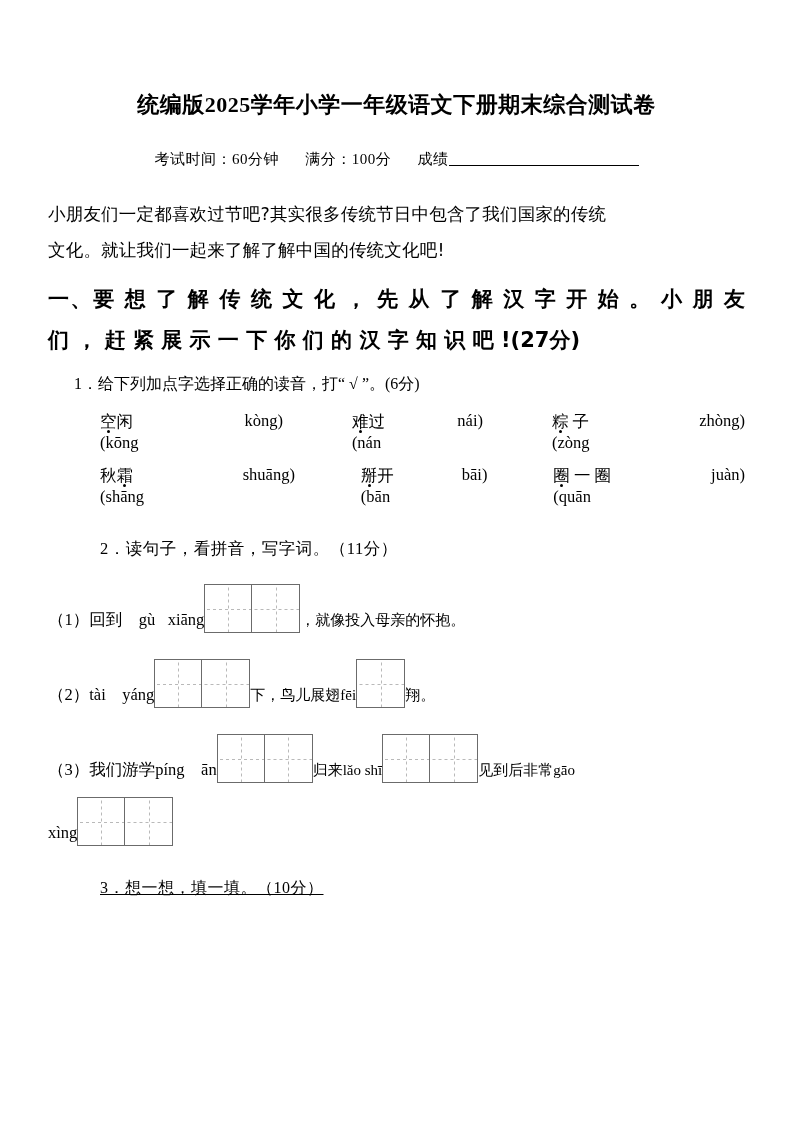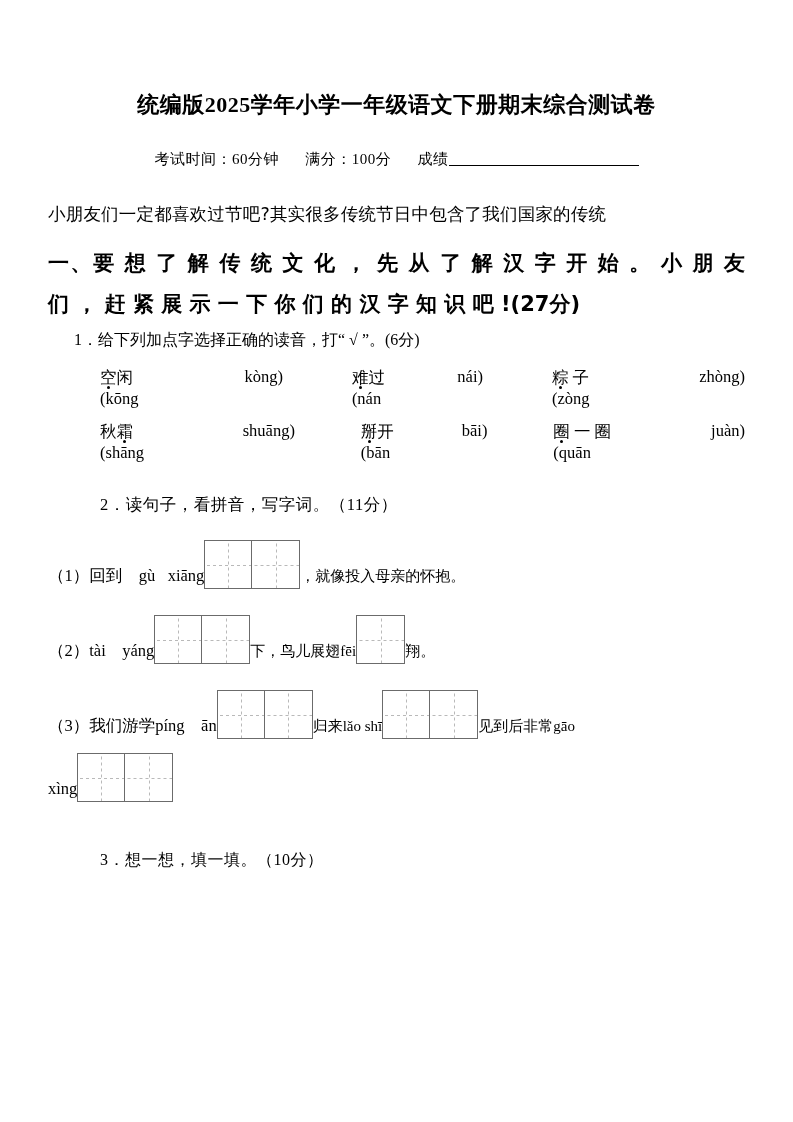--- a/index.html
+++ b/index.html
@@ -57,21 +57,21 @@
     font-weight: bold;
     font-family: "DejaVu Sans", "Liberation Sans", sans-serif;
     line-height: 1.95;
     text-align: justify;
     text-align-last: justify;
   }
   .sec-head .tight { text-align-last: left; }
   .q {
     font-size: 16px;
     line-height: 1.9;
-    margin-top: 0;
+    margin-top: 8px;
     padding-left: 26px;
   }
   .q-sub {
     font-size: 16.5px;
     line-height: 1.9;
     margin-top: 6px;
     padding-left: 52px;
     letter-spacing: 0.5px;
   }
   .dotted {
@@ -138,40 +138,42 @@
     background-image: linear-gradient(to bottom, #b9b9b9 50%, rgba(255,255,255,0) 0%);
     background-position: left;
     background-size: 1px 6px;
     background-repeat: repeat-y;
   }
   .line2 { margin-top: 26px; }
   .line3 { margin-top: 26px; }
   .line4 { margin-top: 14px; padding-left: 0px; }
   .q3 {
     font-size: 16px;
-    margin-top: 48px;
+    margin-top: 32px;
     padding-left: 52px;
     letter-spacing: 0.5px;
+    text-decoration: underline;
   }
 </style>
 </head>
 <body>
 
 <div class="page">
 
   <div class="title">统编版2025学年小学一年级语文下册期末综合测试卷</div>
 
   <div class="examinfo">
     <span class="seg">考试时间：60分钟</span>
     <span class="seg">满分：100分</span>
     <span>成绩</span><span class="score-line"></span>
   </div>
 
   <div class="intro">
     <div>小朋友们一定都喜欢过节吧?其实很多传统节日中包含了我们国家的传统</div>
+    <div>文化。就让我们一起来了解了解中国的传统文化吧!</div>
   </div>
 
   <div class="sec-head">
     <div>一、要 想 了 解 传 统 文 化 ， 先 从 了 解 汉 字 开 始 。 小 朋 友</div>
     <div class="tight">们 ， 赶 紧 展 示 一 下 你 们 的 汉 字 知 识 吧 !(27分)</div>
   </div>
 
   <div class="q">1．给下列加点字选择正确的读音，打“ √ ”。(6分)</div>
 
   <div class="pinyin-row">

